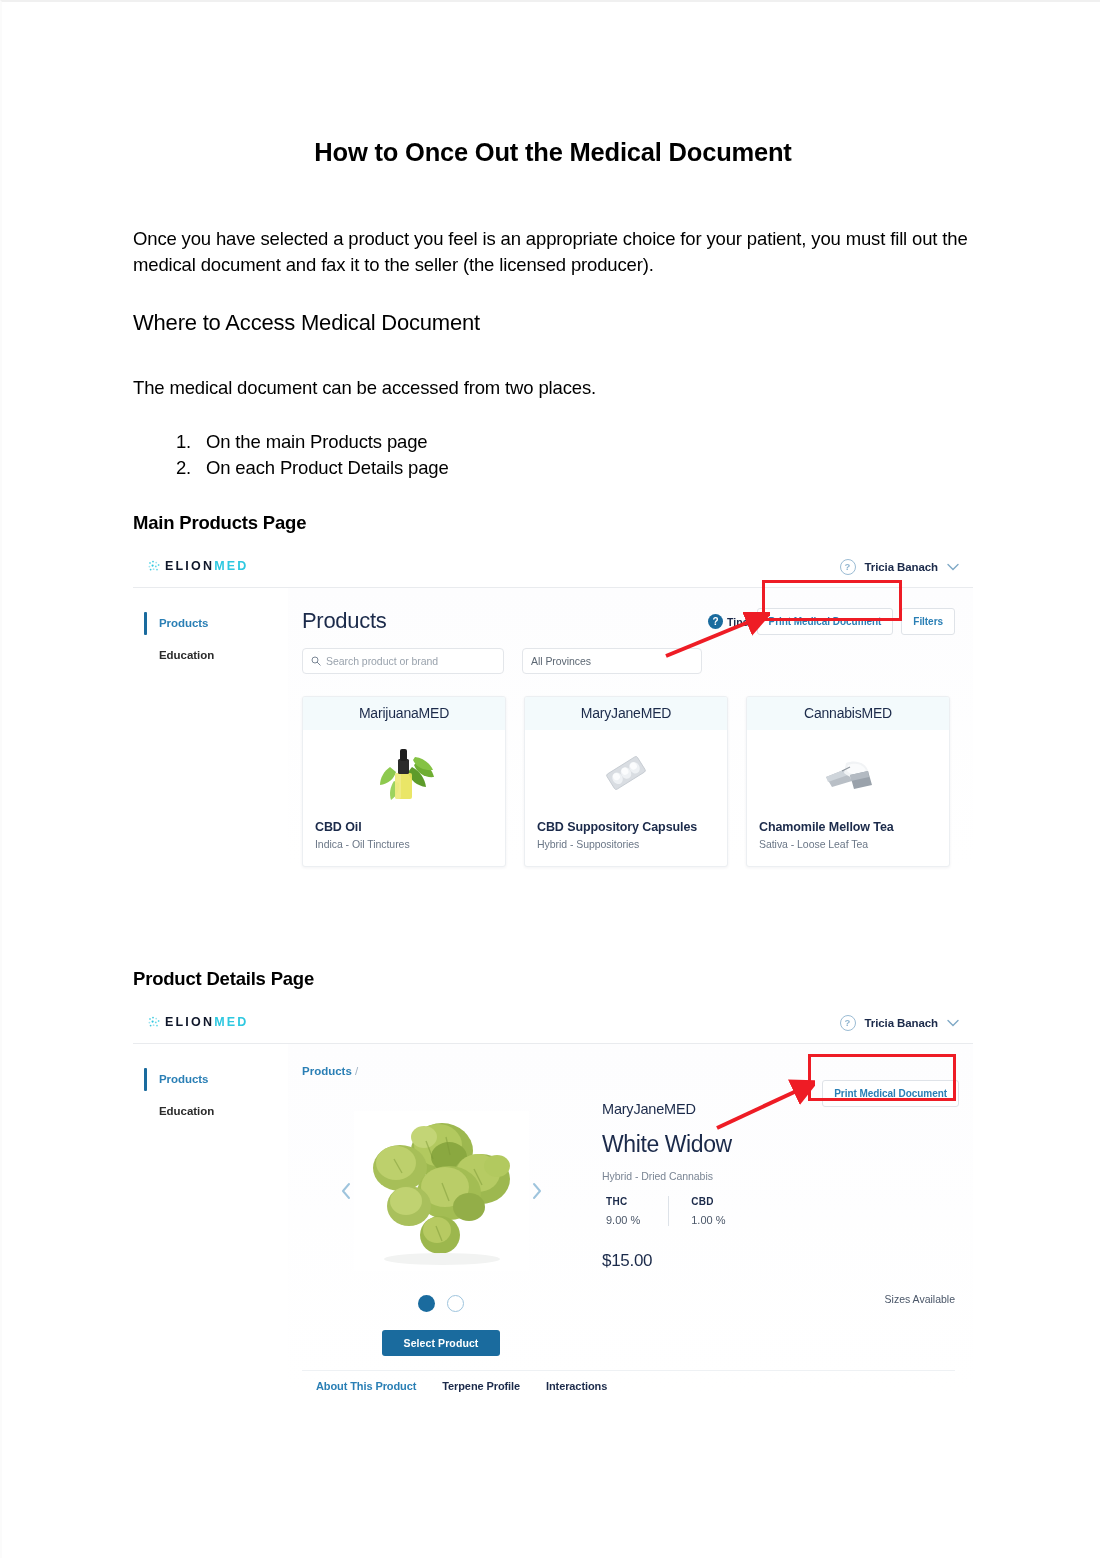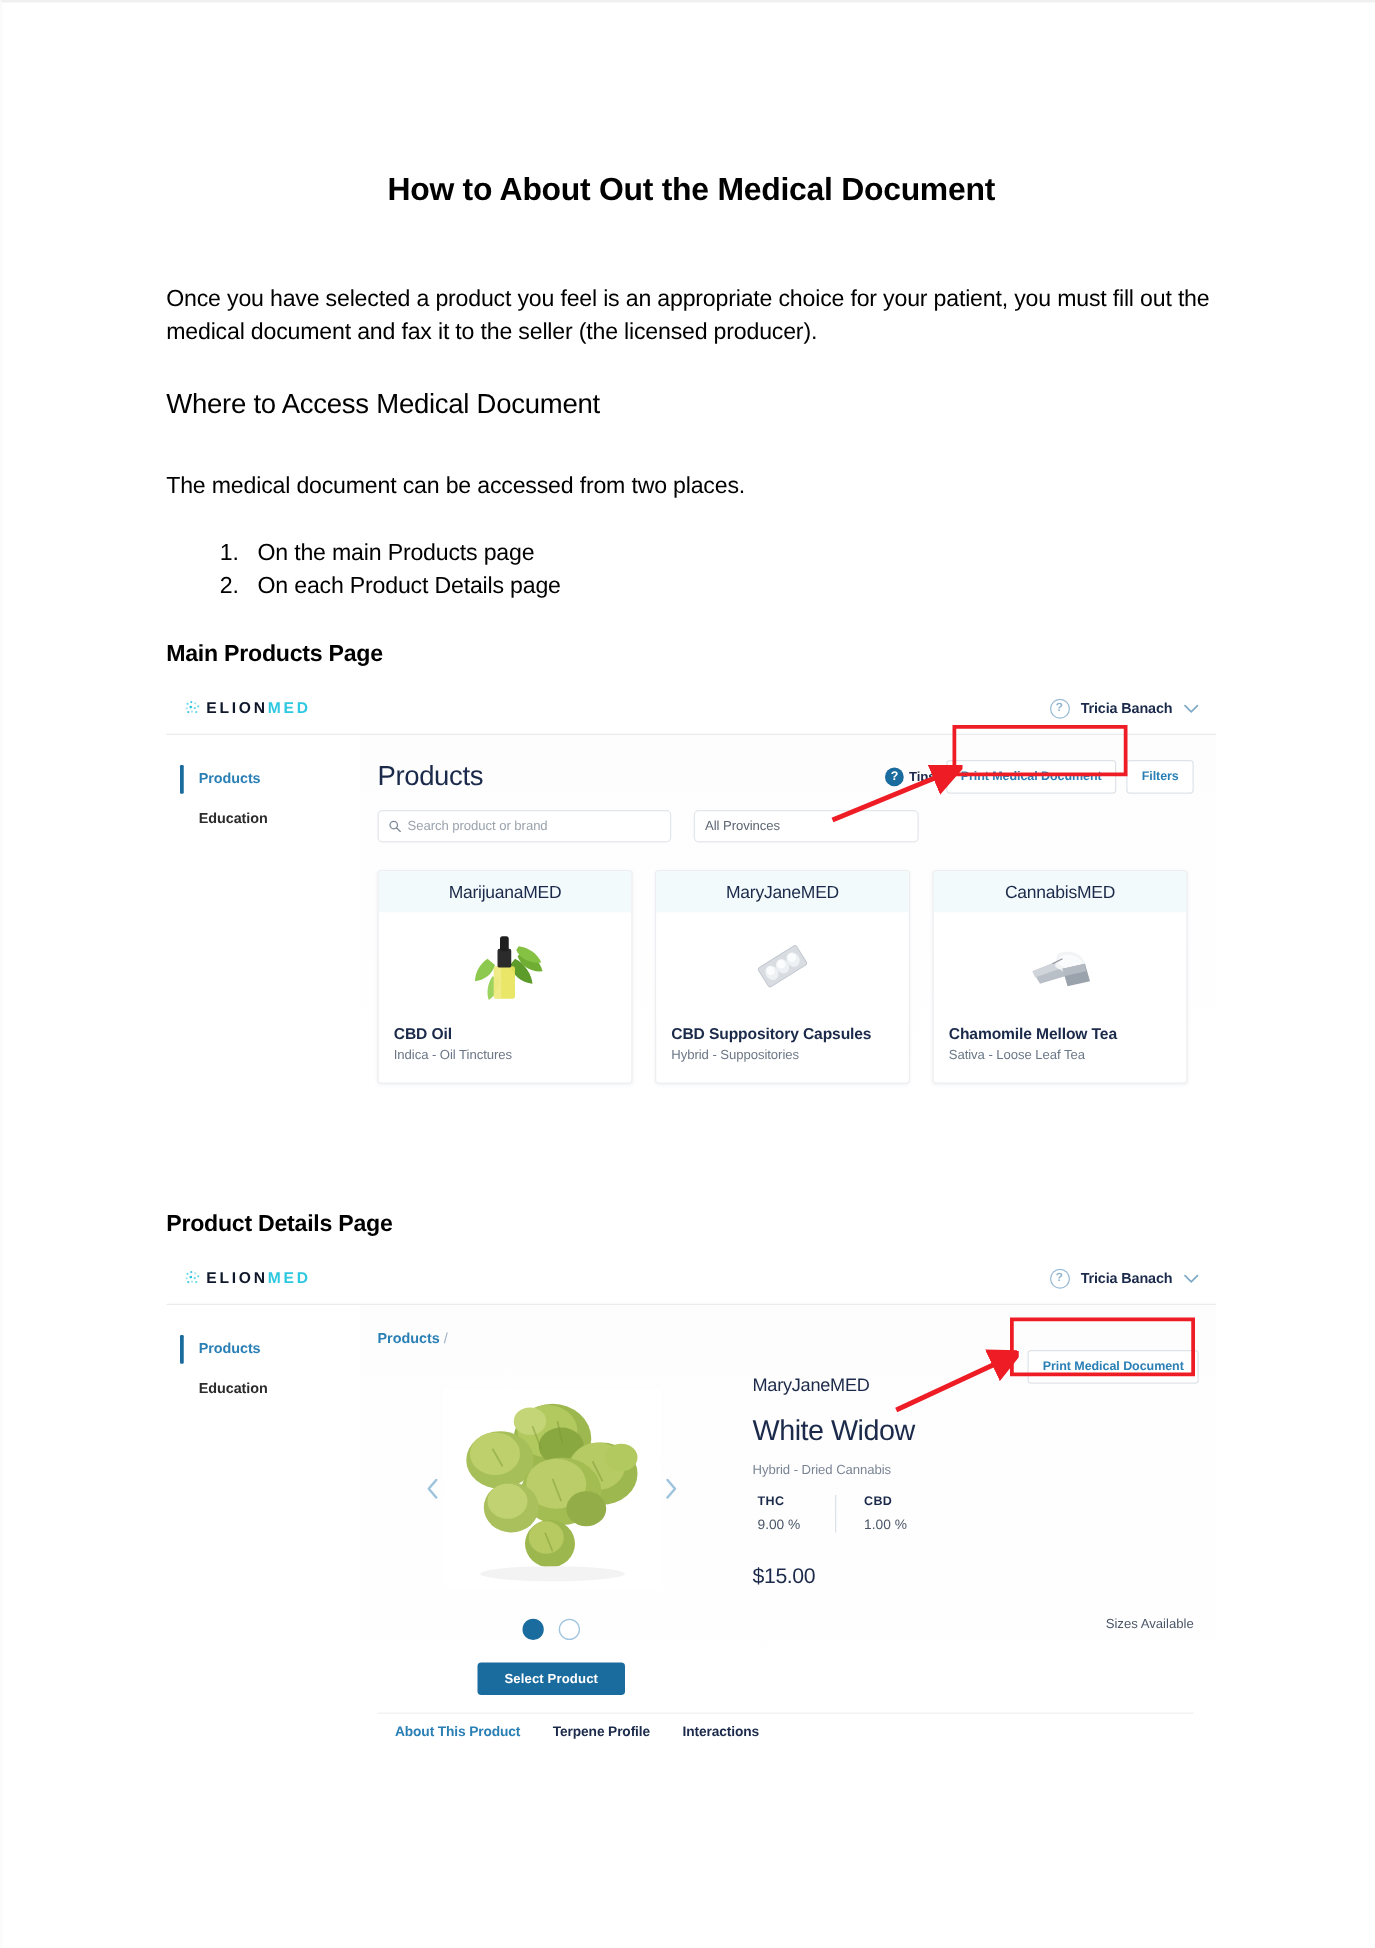--- a/index.html
+++ b/index.html
@@ -238,21 +238,21 @@
     font-family: Liberation Sans, sans-serif;
   }
 
   .filters-row {
     display: flex;
     gap: 18px;
     margin-top: 12px;
   }
   .search-box {
     position: relative;
-    width: 235px;
+    width: 202px;
     height: 26px;
     border: 1px solid #e3e6ea;
     border-radius: 4px;
     background: #fff;
     display: flex;
     align-items: center;
     padding-left: 8px;
     box-sizing: border-box;
   }
   .mag {
@@ -503,21 +503,21 @@
     letter-spacing: -0.1px;
   }
   .dtab.active { color: #2a7fb5; }
 </style>
 </head>
 <body>
 
 <div class="page">
   <div class="content">
 
-    <h1 class="doc-title">How to About Out the Medical Document</h1>
+    <h1 class="doc-title">How to Once Out the Medical Document</h1>
 
     <p class="para">Once you have selected a product you feel is an appropriate choice for your patient, you must fill out the medical document and fax it to the seller (the licensed producer).</p>
 
     <h2 class="h2">Where to Access Medical Document</h2>
 
     <p class="para2">The medical document can be accessed from two places.</p>
 
     <ol class="numlist">
       <li>On the main Products page</li>
       <li>On each Product Details page</li>

